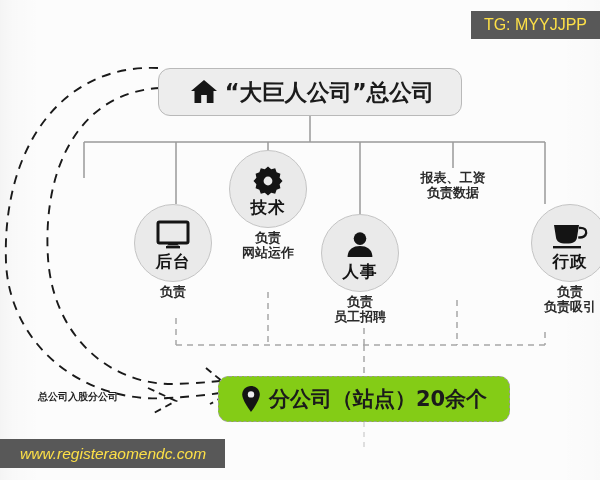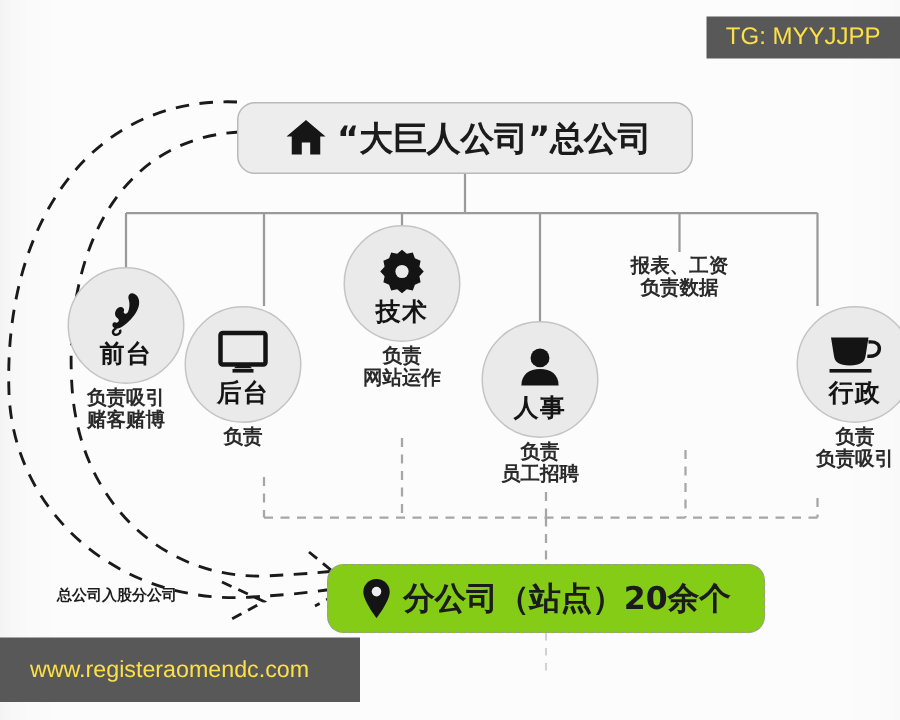--- a/index.html
+++ b/index.html
@@ -154,23 +154,24 @@
   #wm-tg {
     right: 0px;
     top: 11px;
     height: 28px;
     padding: 0 13px;
     font-size: 16px;
   }
   #wm-site {
     left: 0px;
     bottom: 12px;
-    height: 43px;
-    padding: 0 34px 0 20px;
+    height: 29px;
+    padding: 0 19px 0 20px;
     font-size: 15.5px;
+    font-style: italic;
   }
 
   
   #equity-note {
     position: absolute;
     left: 38px;
     top: 390px;
     font-size: 10px;
     font-weight: 700;
     color: #1d1d1d;
@@ -223,41 +224,22 @@
 
   <div class="pill" id="header-box">
     <span style="display:flex;align-items:center;">
       <svg width="28" height="26" viewBox="0 0 28 26" aria-hidden="true">
         <path d="M14 1 L27 12 L23.5 12 L23.5 24 L16.8 24 L16.8 16 L11.2 16 L11.2 24 L4.5 24 L4.5 12 L1 12 Z" fill="#161616"></path>
       </svg>
     </span>
     <span id="header-title">“大巨人公司”总公司</span>
   </div>
 
-  <div class="node" style="left:45px; top:178px;">
-    <div class="circle">
-      <span class="icon-slot">
-        <svg width="30" height="32" viewBox="0 0 30 32" aria-hidden="true">
-          <path d="M19.5 2.5 C23 3.5 24.5 7 23.5 11 C22.5 15 19.5 19 15.5 22.5 C12.5 25 10 26.5 8 26
-                   C6.5 25.6 5.6 24.2 6 23 C6.3 22 7.2 21.6 8.2 22 C9 22.3 9.6 22 10 21.4
-                   C10.6 20.5 10 19.6 9.2 19 C7.6 17.8 7.2 15.6 8.4 13.6 C9.4 12 11 11.2 12.4 11.8
-                   C13.6 12.3 14 13.4 13.6 14.4 C13.2 15.3 13.6 16 14.4 16.2 C15.4 16.4 16.2 15.6 16.6 14.4
-                   C17.4 12 17.6 9 16.8 6.6 C16.2 4.8 16.8 3.2 18 2.6 Z" fill="#141414"></path>
-          <path d="M8.6 25.8 C7 26.6 6 27.8 6.4 29 C6.8 30.2 8.4 30.6 9.8 29.8 C11 29.1 11.4 27.8 11 26.8" fill="none" stroke="#141414" stroke-width="1.6"></path>
-        </svg>
-      </span>
-      <span class="node-label">前台</span>
-    </div>
-    <div class="node-caption">
-      <div>负责吸引</div>
-      <div>赌客赌博</div>
-    </div>
-  </div>
-
-  <div class="node" style="left:123px; top:204px;">
+
+  <div class="node" style="left:134px; top:204px;">
     <div class="circle">
       <span class="icon-slot">
         <svg width="34" height="30" viewBox="0 0 34 30" aria-hidden="true">
           <rect x="2" y="2" width="30" height="21" rx="1.5" fill="none" stroke="#141414" stroke-width="3"></rect>
           <path d="M11 25.5 L23 25.5 L20 22.5 L14 22.5 Z" fill="#141414"></path>
           <rect x="10" y="26" width="14" height="2.4" fill="#141414"></rect>
         </svg>
       </span>
       <span class="node-label">后台</span>
     </div>

